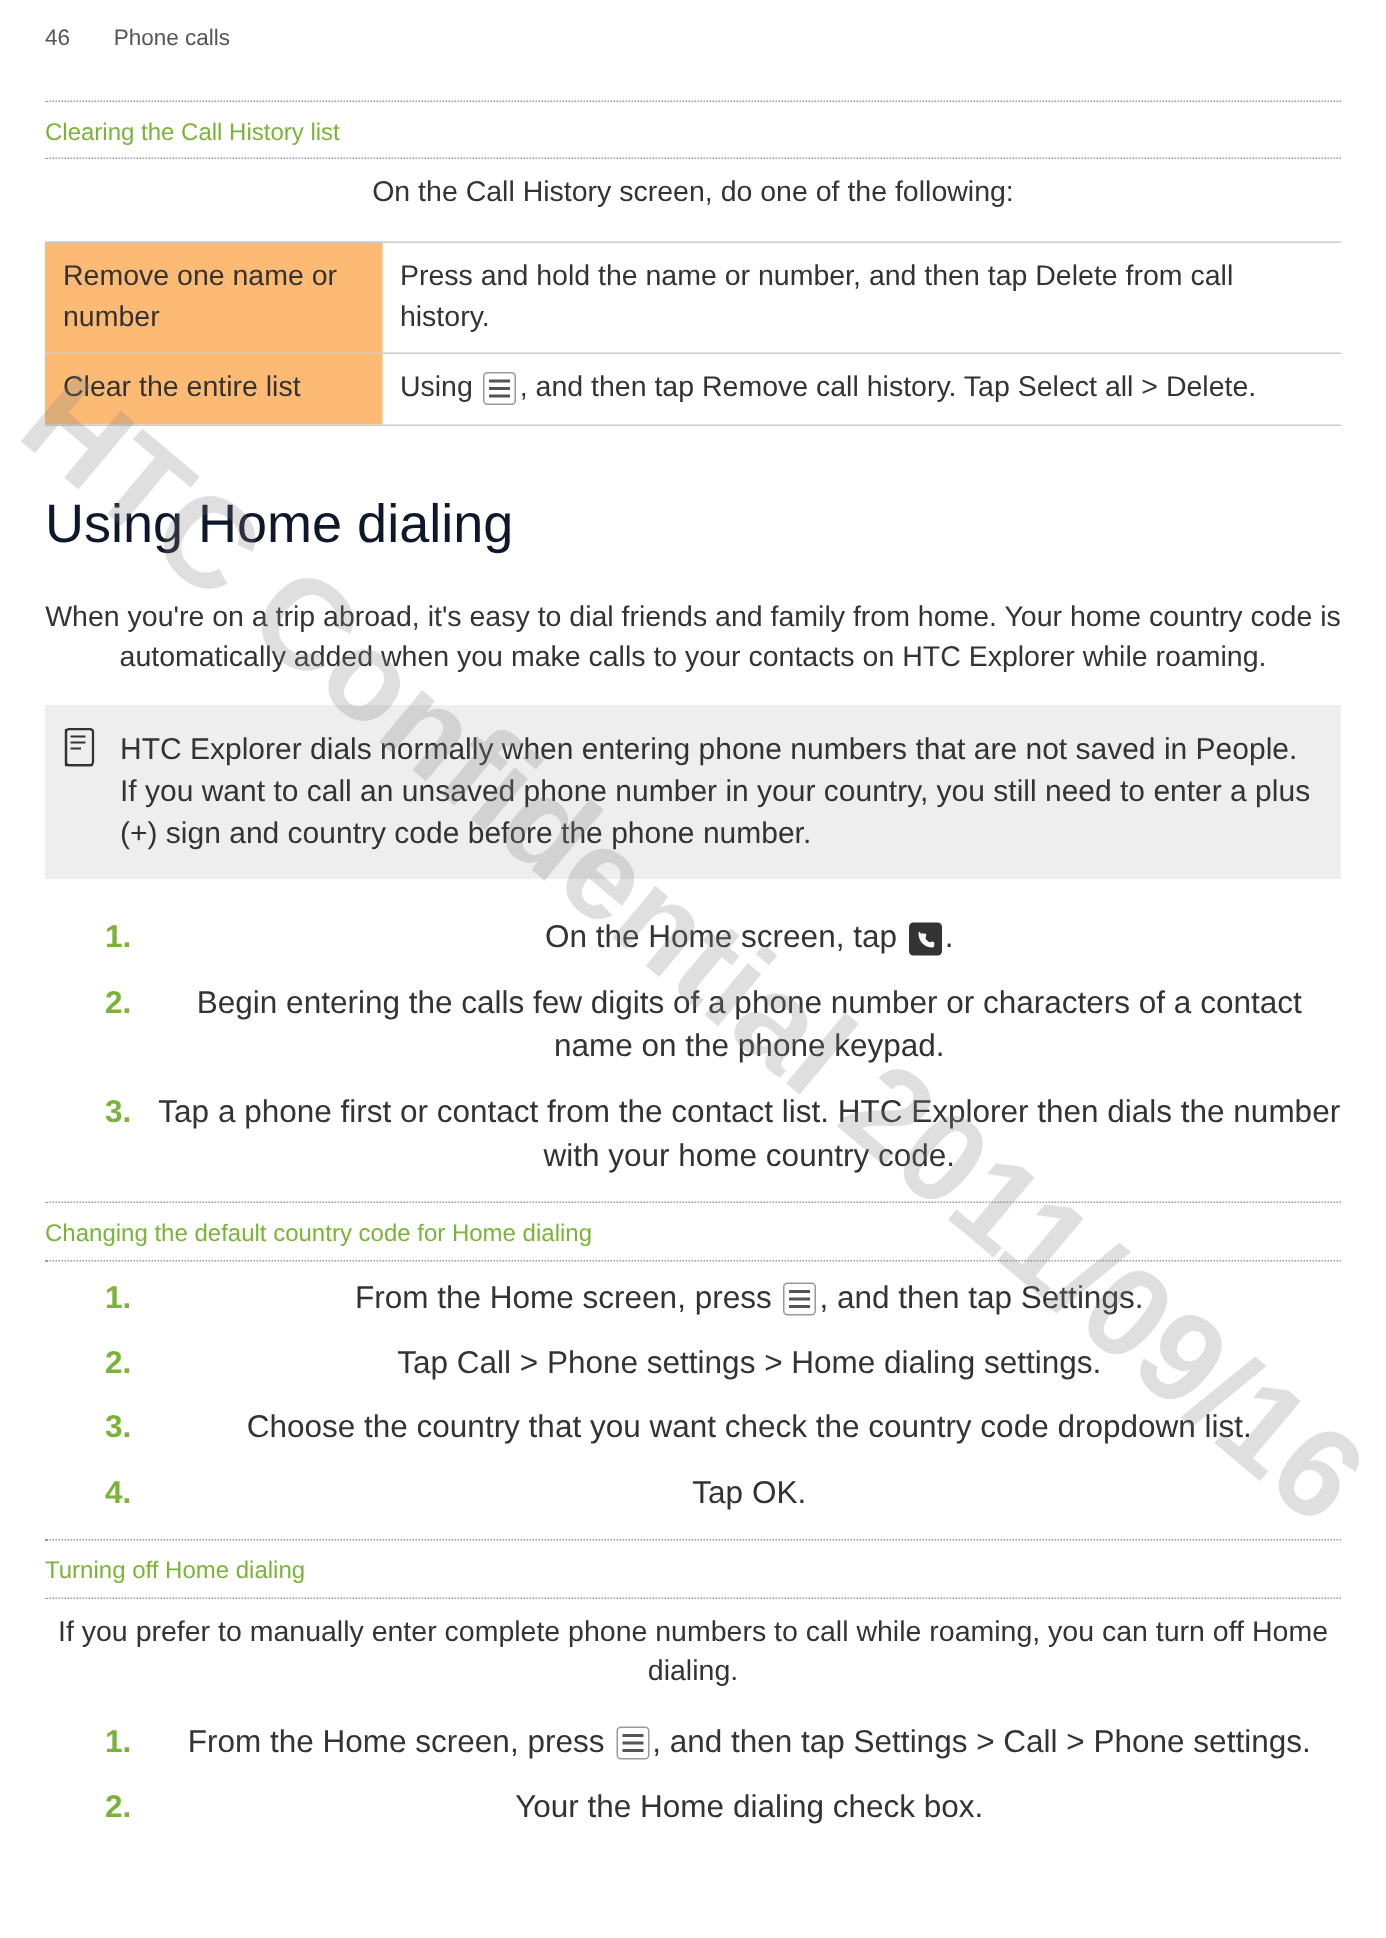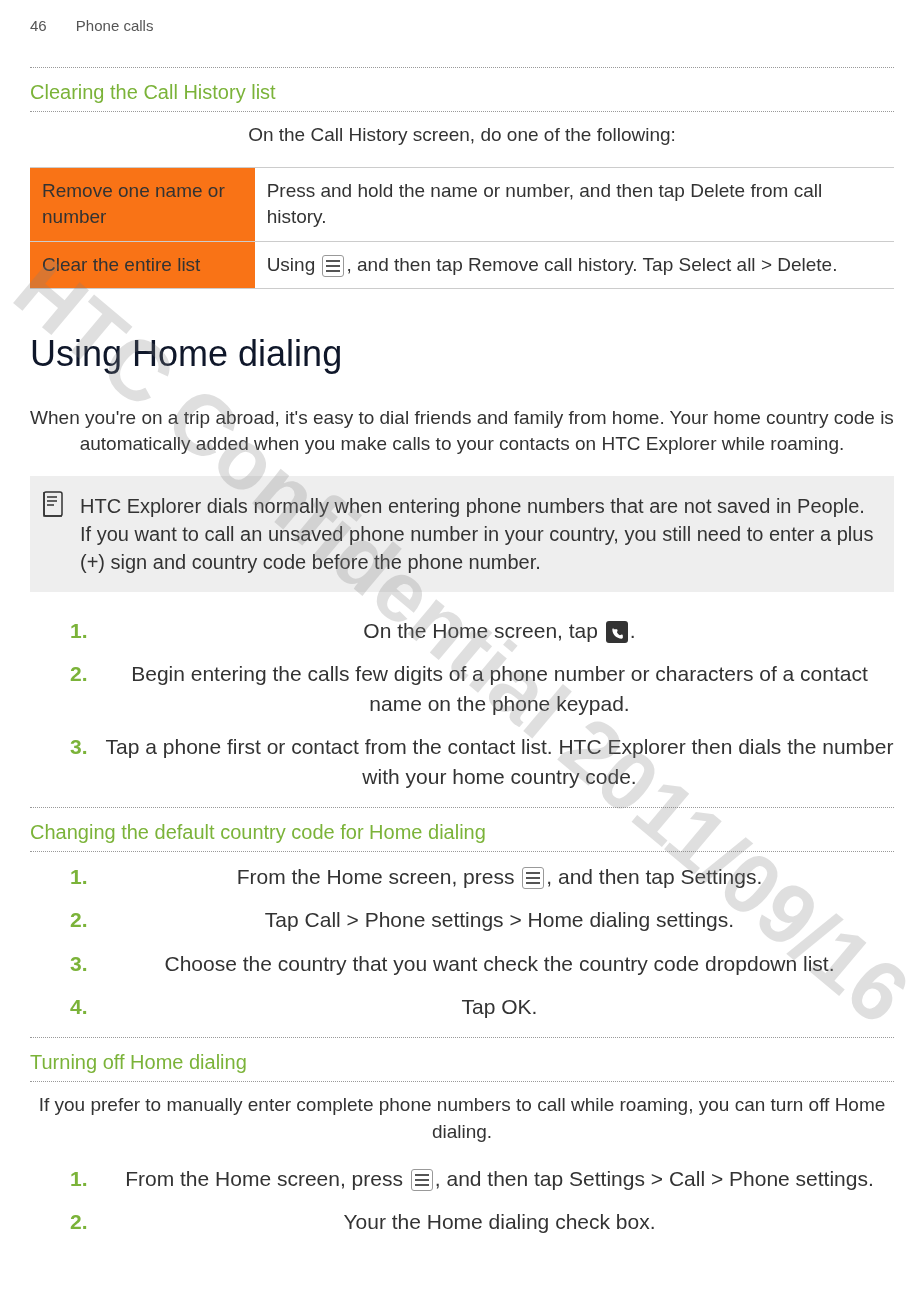--- a/index.html
+++ b/index.html
@@ -38,21 +38,21 @@
       display: inline-block;
       margin-right: 25px;
     }
     .dotted-hr {
       border: none;
       border-top: 1px dotted #999;
       margin: 5px 0 10px 0;
     }
     .h3 {
       color: #7bb339;
-      font-size: 20px;
+      font-size: 16px;
       font-weight: normal;
       margin-bottom: 2px;
       margin-top: 8px;
     }
     .h2 {
       color: #0f172a;
       font-size: 36px;
       font-weight: normal;
       margin: 40px 0 25px 0;
     }
@@ -69,21 +69,21 @@
       margin-bottom: 10px;
     }
     table.inst-table td {
       padding: 10px 12px;
       vertical-align: top;
       font-size: 19px;
       color: #333;
       border-bottom: 1px solid #ccc;
     }
     table.inst-table td:first-child {
-      background: #f97316;
+      background: #fdba74;
       width: 26%;
     }
     table.inst-table tr:first-child td {
       border-top: 1px solid #ccc;
     }
     .note-box {
       background: #eeeeee;
       padding: 16px 16px 16px 50px;
       position: relative;
       margin: 18px 0 24px 0;

